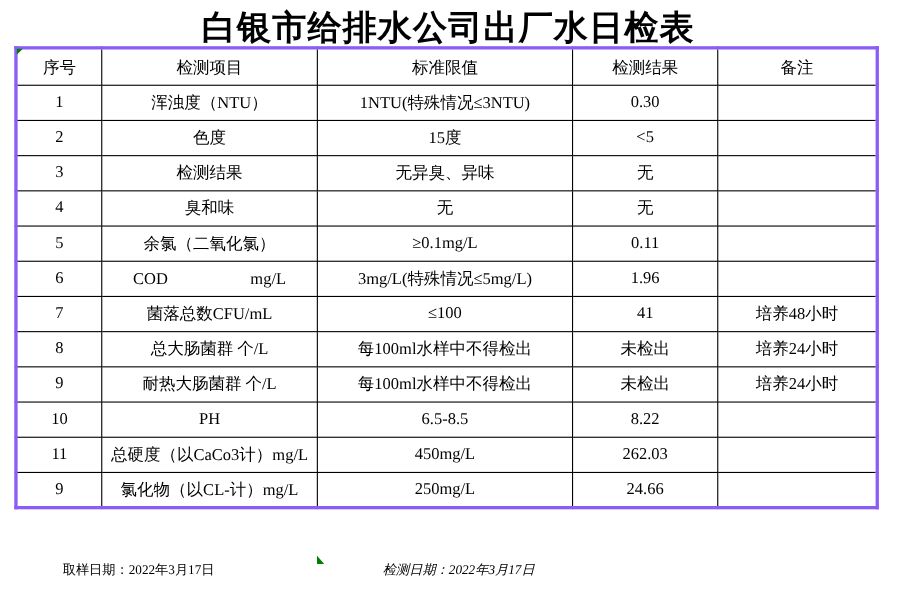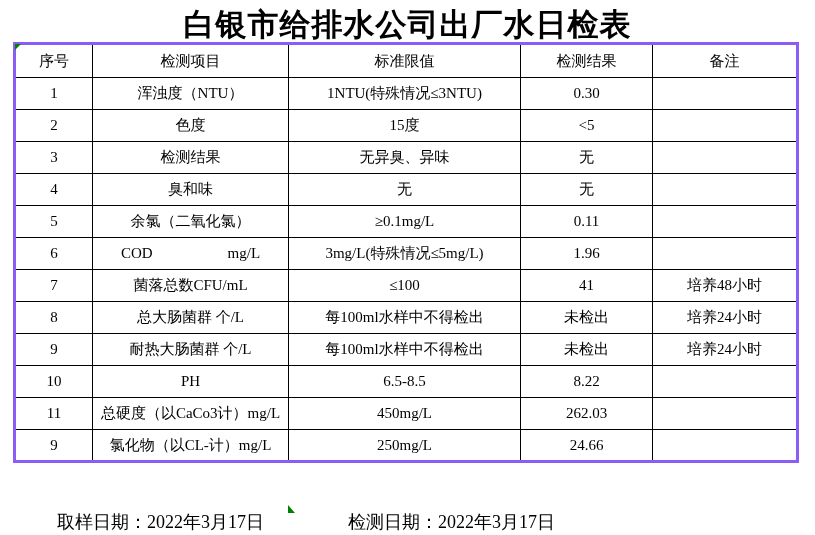--- a/index.html
+++ b/index.html
@@ -58,25 +58,25 @@
     left: 288px;
     top: 505px;
     width: 7px;
     height: 8px;
     background: #008000;
     clip-path: polygon(0 0, 0 100%, 100% 100%);
   }
   .footer-item {
     position: absolute;
     top: 510px;
-    font-size: 18px;
+    font-size: 12px;
     white-space: nowrap;
   }
   .footer-sampling { left: 57px; }
-  .footer-testdate { left: 348px; }
+  .footer-testdate { left: 348px; font-style: italic; }
   .footer-reporter { left: 598px; }
 </style>
 </head>
 <body>
 
 <div class="page">
 
   <div class="title">白银市给排水公司出厂水日检表</div>
 
   <table class="report">

